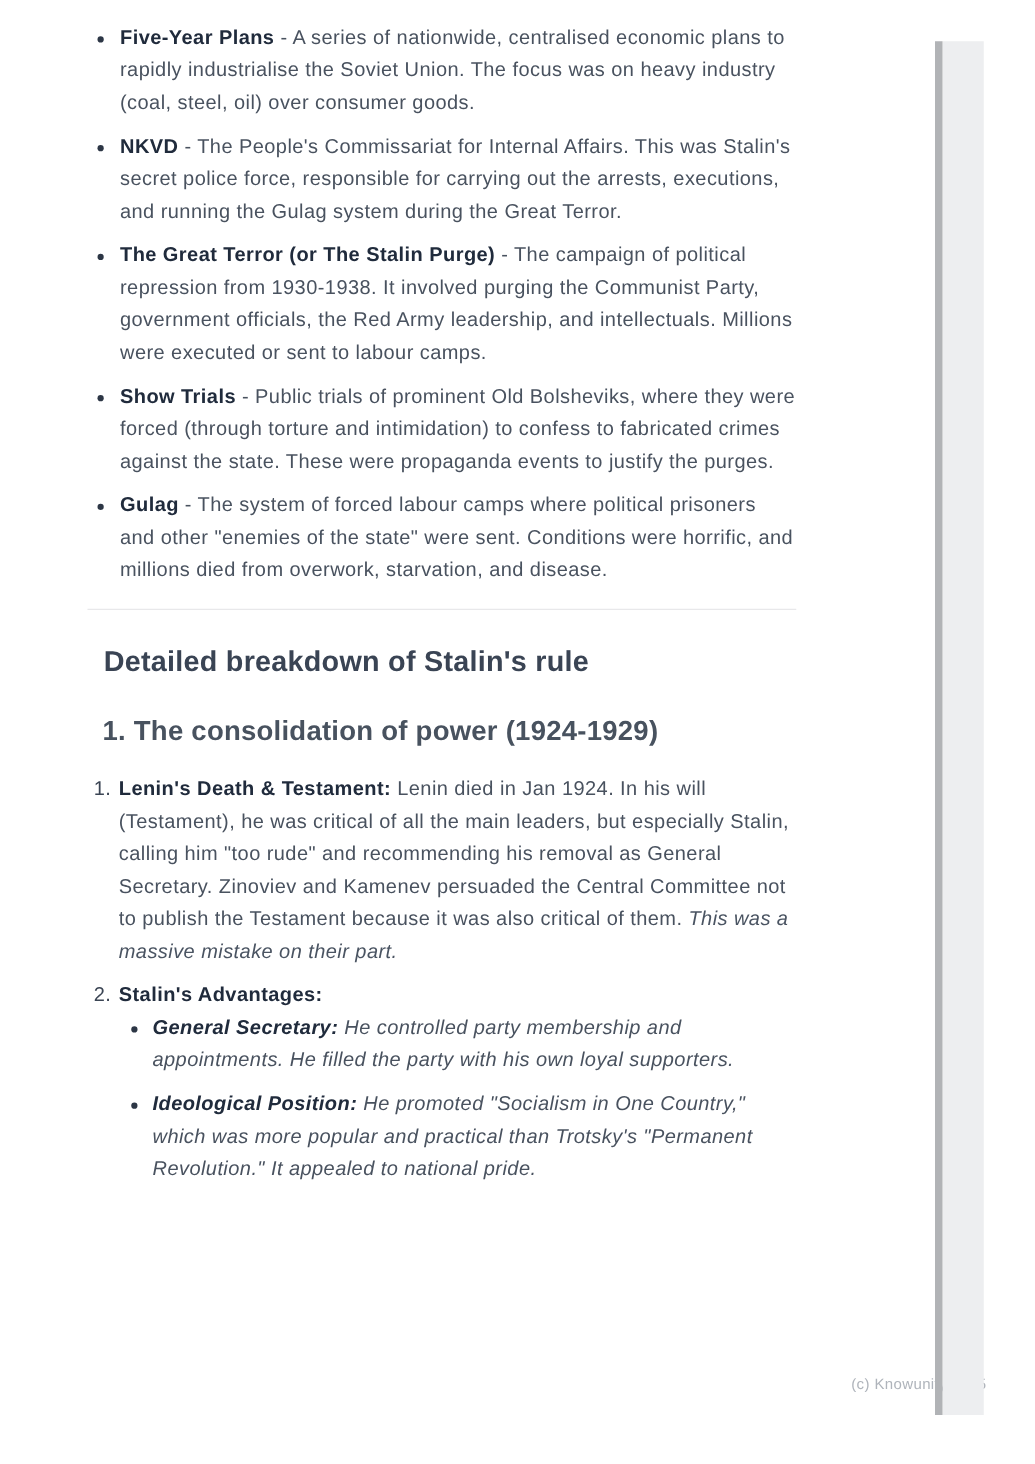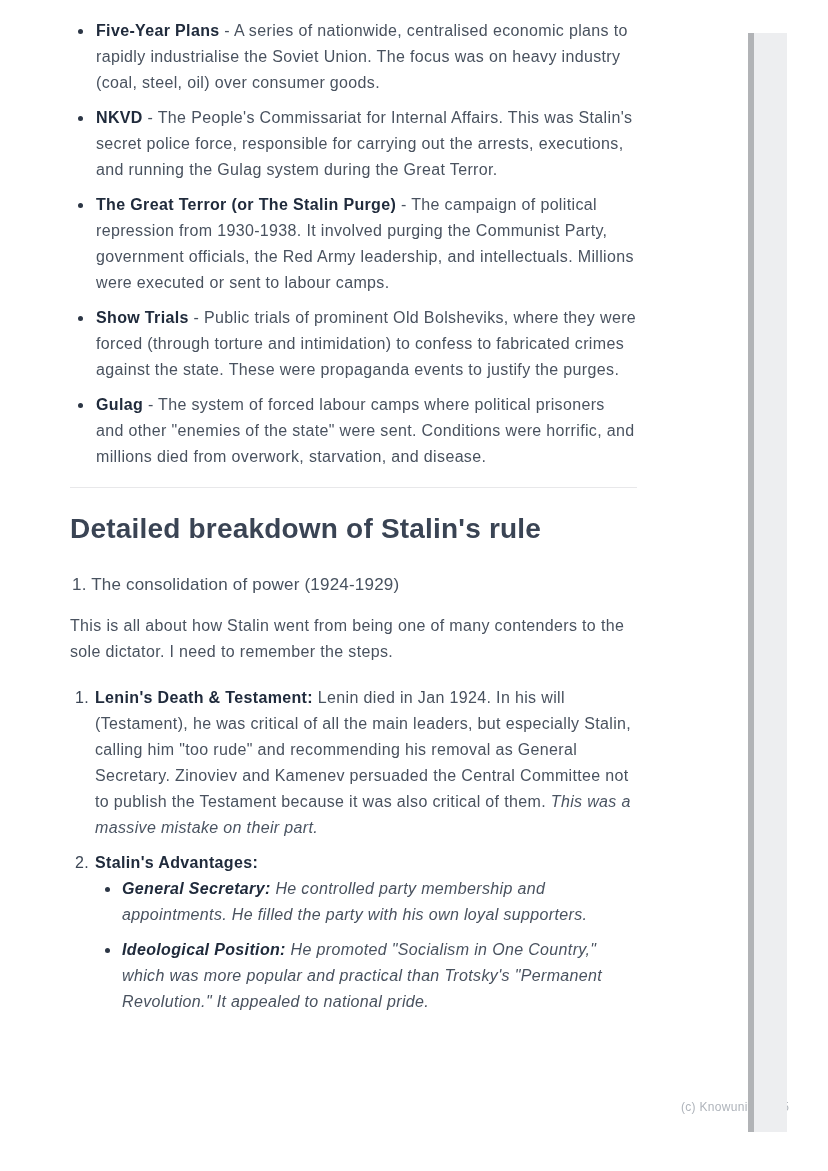--- a/index.html
+++ b/index.html
@@ -33,30 +33,30 @@
     margin: 11px 13px 0 8px;
   }
   .li-text { flex: 1; }
 
   hr.divider {
     border: none; border-top: 1px solid #e8e8ea;
     margin: 17px 0 0 0; width: 567px;
   }
 
   h2.section-heading {
-    font-size: 28px; line-height: 32px;
+    font-size: 23px; line-height: 32px;
     color: #3a4454; font-weight: bold;
     letter-spacing: 0.2px;
-    margin: 25px 0 0 0;
+    margin: 25px 0 0 13px;
   }
   h3.subsection-heading {
-    font-size: 17px; line-height: 28px;
-    color: #48525f; font-weight: normal;
+    font-size: 22px; line-height: 28px;
+    color: #48525f; font-weight: bold;
     letter-spacing: 0.2px;
-    margin: 26px 0 0 2px;
+    margin: 26px 0 0 12px;
   }
   p.intro { margin: 14px 0 0 0; }
 
   ol.steps { list-style: none; margin: 20px 0 0 0; padding: 0; }
   ol.steps > li { display: flex; margin: 0 0 9px 0; }
   .num {
     flex: 0 0 25px;
     text-align: right; padding-right: 6px;
     box-sizing: border-box;
     color: #3b4554;
@@ -118,21 +118,20 @@
         <span class="li-text"><strong>Gulag</strong> <span>- The system of forced labour camps where political prisoners and other "enemies of the state" were sent. Conditions were horrific, and millions died from overwork, starvation, and disease.</span></span>
       </li>
     </ul>
 
     <hr class="divider">
 
     <h2 class="section-heading">Detailed breakdown of Stalin's rule</h2>
 
     <h3 class="subsection-heading">1. The consolidation of power (1924-1929)</h3>
 
-    <p class="intro">This is all about how Stalin went from being one of many contenders to the sole dictator. I need to remember the steps.</p>
 
     <ol class="steps">
       <li>
         <span class="num">1.</span>
         <span class="li-text"><strong>Lenin's Death &amp; Testament:</strong> <span>Lenin died in Jan 1924. In his will (Testament), he was critical of all the main leaders, but especially Stalin, calling him "too rude" and recommending his removal as General Secretary. Zinoviev and Kamenev persuaded the Central Committee not to publish the Testament because it was also critical of them.</span> <em>This was a massive mistake on their part.</em></span>
       </li>
       <li>
         <span class="num">2.</span>
         <span class="li-text">
           <strong>Stalin's Advantages:</strong>

